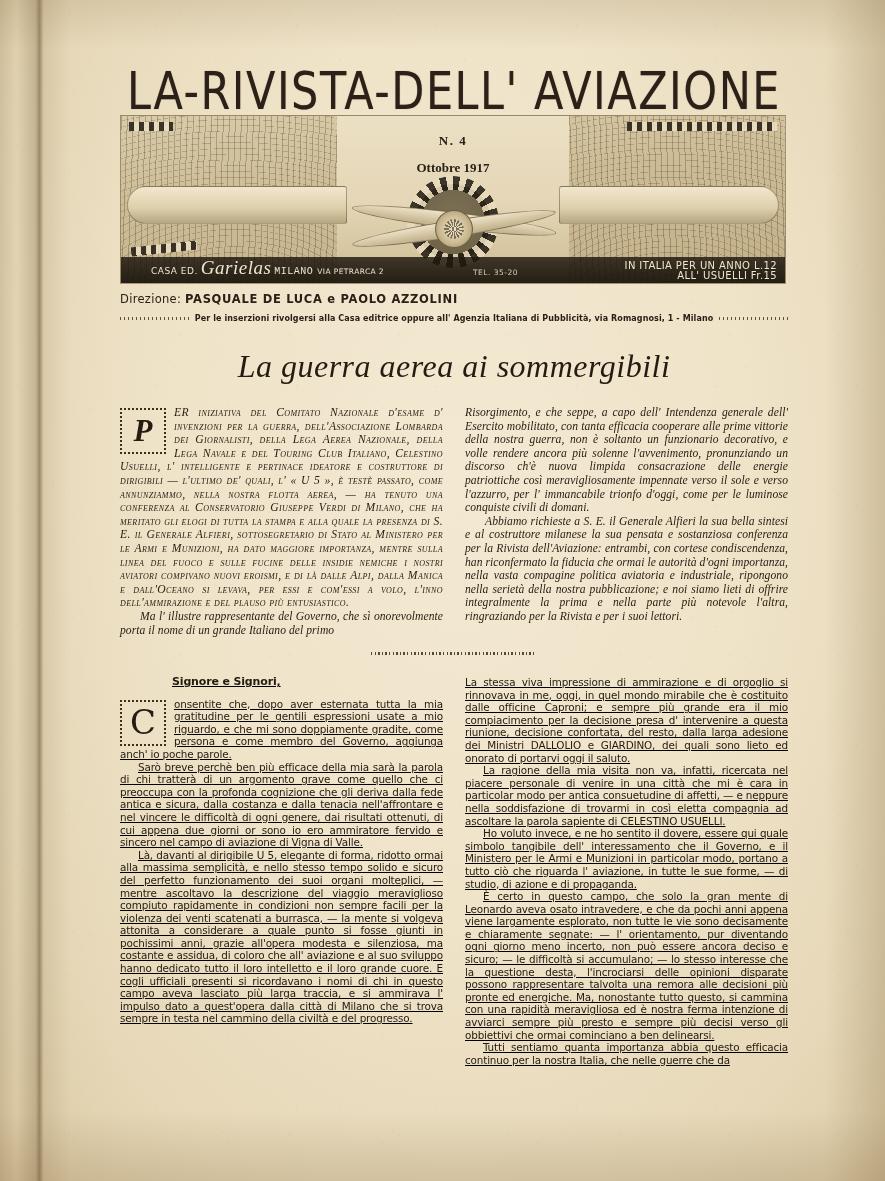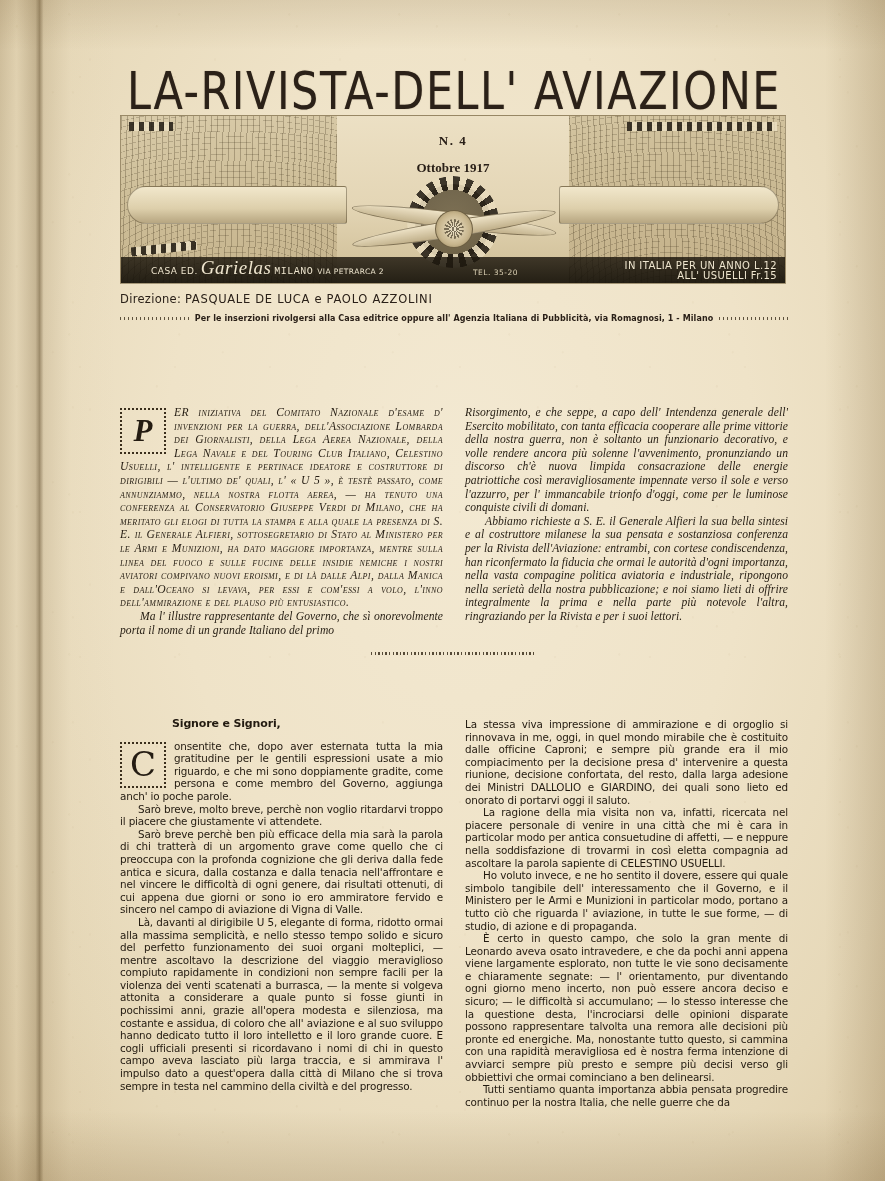--- a/index.html
+++ b/index.html
@@ -119,21 +119,21 @@
   .imprint .addr{font-family:"DejaVu Sans",sans-serif;font-size:7.5px;letter-spacing:.4px;}
   .tel{position:absolute;left:352px;bottom:6px;color:#ddd2b6;
     font-family:"DejaVu Sans",sans-serif;font-size:7.5px;letter-spacing:.5px;}
   .subs{position:absolute;right:8px;bottom:2px;text-align:right;color:#efe6cf;
     font-family:"DejaVu Sans",sans-serif;font-size:10px;line-height:10px;letter-spacing:.4px;}
 
   
   .direction{position:absolute;left:4px;top:292px;width:668px;
     font-family:"DejaVu Sans",sans-serif;font-size:11.5px;color:#2a2018;letter-spacing:.2px;}
   .direction .lbl{letter-spacing:.3px;}
-  .direction .names{font-weight:400;letter-spacing:.7px;}
+  .direction .names{font-weight:700;letter-spacing:.7px;}
   .rule-dots{position:absolute;left:4px;top:314px;width:668px;height:9px;
     display:flex;align-items:center;gap:6px;}
   .dots{flex:1;height:3px;
     background:repeating-linear-gradient(90deg,#3a2e1c 0 1.5px, transparent 1.5px 4px);
     opacity:.8;}
   .ads{font-family:"DejaVu Sans",sans-serif;font-size:8px;font-weight:bold;
     color:#2a2018;white-space:nowrap;letter-spacing:.1px;}
 
   
   .art-title{position:absolute;width:668px;left:4px;text-align:center;
@@ -141,21 +141,21 @@
     font-size:32px;letter-spacing:.5px;}
   .art-title.t1{top:348px;}
   .art-title.t2{top:670px;}
   .sep{position:absolute;left:255px;width:166px;height:3px;
     background:repeating-linear-gradient(90deg,#3a2e1c 0 1.5px, transparent 1.5px 3.6px);
     opacity:.85;}
   .sep.s1{top:652px;}
 
   .cols{position:absolute;left:4px;width:668px;display:flex;gap:22px;}
   .cols.c1{top:406px;}
-  .cols.c2{top:718px;}
+  .cols.c2{top:676px;text-decoration:underline;}
   .col{width:323px;}
 
   p{margin:0;text-align:justify;}
   .italic-body{font-family:"Liberation Serif",serif;font-style:italic;
     font-size:11.6px;line-height:13.6px;color:#241c12;letter-spacing:.05px;}
   .italic-body p+p{text-indent:20px;}
   .roman-body{font-family:"DejaVu Sans",sans-serif;
     font-size:10.4px;line-height:12.6px;color:#221a10;letter-spacing:-.15px;}
   .roman-body p+p{text-indent:18px;}
   .salute{font-family:"DejaVu Sans",sans-serif;font-size:11px;font-weight:bold;
@@ -224,47 +224,47 @@
     <div class="direction">
       <span class="lbl">Direzione:</span>
       <span class="names">PASQUALE DE LUCA e PAOLO AZZOLINI</span>
     </div>
     <div class="rule-dots">
       <span class="dots"></span>
       <span class="ads">Per le inserzioni rivolgersi alla Casa editrice oppure all' Agenzia Italiana di Pubblicità, via Romagnosi, 1 - Milano</span>
       <span class="dots"></span>
     </div>
 
+    <div class="art-title t1">La guerra aerea ai sommergibili</div>
     <div class="cols c1">
       <div class="col italic-body">
         <p><span class="dropcap serif">P</span><span class="smallcaps">ER iniziativa del Comitato Nazionale d'esame d' invenzioni per la guerra, dell'Associazione Lombarda dei Giornalisti, della Lega Aerea Nazionale, della Lega Navale e del Touring Club Italiano, Celestino Usuelli, l' intelligente e pertinace ideatore e costruttore di dirigibili — l'ultimo de' quali, l' « U 5 », è testè passato, come annunziammo, nella nostra flotta aerea, — ha tenuto una conferenza al Conservatorio Giuseppe Verdi di Milano, che ha meritato gli elogi di tutta la stampa e alla quale la presenza di S. E. il Generale Alfieri, sottosegretario di Stato al Ministero per le Armi e Munizioni, ha dato maggiore importanza, mentre sulla linea del fuoco e sulle fucine delle insidie nemiche i nostri aviatori compivano nuovi eroismi, e di là dalle Alpi, dalla Manica e dall'Oceano si levava, per essi e com'essi a volo, l'inno dell'ammirazione e del plauso più entusiastico.</span></p>
         <p>Ma l' illustre rappresentante del Governo, che sì onorevolmente porta il nome di un grande Italiano del primo</p>
       </div>
       <div class="col italic-body">
         <p>Risorgimento, e che seppe, a capo dell' Intendenza generale dell' Esercito mobilitato, con tanta efficacia cooperare alle prime vittorie della nostra guerra, non è soltanto un funzionario decorativo, e volle rendere ancora più solenne l'avvenimento, pronunziando un discorso ch'è nuova limpida consacrazione delle energie patriottiche così meravigliosamente impennate verso il sole e verso l'azzurro, per l' immancabile trionfo d'oggi, come per le luminose conquiste civili di domani.</p>
         <p>Abbiamo richieste a S. E. il Generale Alfieri la sua bella sintesi e al costruttore milanese la sua pensata e sostanziosa conferenza per la Rivista dell'Aviazione: entrambi, con cortese condiscendenza, han riconfermato la fiducia che ormai le autorità d'ogni importanza, nella vasta compagine politica aviatoria e industriale, ripongono nella serietà della nostra pubblicazione; e noi siamo lieti di offrire integralmente la prima e nella parte più notevole l'altra, ringraziando per la Rivista e per i suoi lettori.</p>
       </div>
     </div>
 
     <div class="sep s1"></div>
 
     <div class="cols c2">
       <div class="col roman-body">
         <div class="salute">Signore e Signori,</div>
         <p><span class="dropcap sans">C</span><span>onsentite che, dopo aver esternata tutta la mia gratitudine per le gentili espressioni usate a mio riguardo, e che mi sono doppiamente gradite, come persona e come membro del Governo, aggiunga anch' io poche parole.</span></p>
-        <p>Sarò breve, molto breve, perchè non voglio ritardarvi troppo il piacere che giustamente vi attendete.</p>
         <p>Sarò breve perchè ben più efficace della mia sarà la parola di chi tratterà di un argomento grave come quello che ci preoccupa con la profonda cognizione che gli deriva dalla fede antica e sicura, dalla costanza e dalla tenacia nell'affrontare e nel vincere le difficoltà di ogni genere, dai risultati ottenuti, di cui appena due giorni or sono io ero ammiratore fervido e sincero nel campo di aviazione di Vigna di Valle.</p>
         <p>Là, davanti al dirigibile U 5, elegante di forma, ridotto ormai alla massima semplicità, e nello stesso tempo solido e sicuro del perfetto funzionamento dei suoi organi molteplici, — mentre ascoltavo la descrizione del viaggio meraviglioso compiuto rapidamente in condizioni non sempre facili per la violenza dei venti scatenati a burrasca, — la mente si volgeva attonita a considerare a quale punto si fosse giunti in pochissimi anni, grazie all'opera modesta e silenziosa, ma costante e assidua, di coloro che all' aviazione e al suo sviluppo hanno dedicato tutto il loro intelletto e il loro grande cuore. E cogli ufficiali presenti si ricordavano i nomi di chi in questo campo aveva lasciato più larga traccia, e si ammirava l' impulso dato a quest'opera dalla città di Milano che si trova sempre in testa nel cammino della civiltà e del progresso.</p>
       </div>
       <div class="col roman-body">
         <p>La stessa viva impressione di ammirazione e di orgoglio si rinnovava in me, oggi, in quel mondo mirabile che è costituito dalle officine Caproni; e sempre più grande era il mio compiacimento per la decisione presa d' intervenire a questa riunione, decisione confortata, del resto, dalla larga adesione dei Ministri DALLOLIO e GIARDINO, dei quali sono lieto ed onorato di portarvi oggi il saluto.</p>
         <p>La ragione della mia visita non va, infatti, ricercata nel piacere personale di venire in una città che mi è cara in particolar modo per antica consuetudine di affetti, — e neppure nella soddisfazione di trovarmi in così eletta compagnia ad ascoltare la parola sapiente di CELESTINO USUELLI.</p>
         <p>Ho voluto invece, e ne ho sentito il dovere, essere qui quale simbolo tangibile dell' interessamento che il Governo, e il Ministero per le Armi e Munizioni in particolar modo, portano a tutto ciò che riguarda l' aviazione, in tutte le sue forme, — di studio, di azione e di propaganda.</p>
         <p>È certo in questo campo, che solo la gran mente di Leonardo aveva osato intravedere, e che da pochi anni appena viene largamente esplorato, non tutte le vie sono decisamente e chiaramente segnate: — l' orientamento, pur diventando ogni giorno meno incerto, non può essere ancora deciso e sicuro; — le difficoltà si accumulano; — lo stesso interesse che la questione desta, l'incrociarsi delle opinioni disparate possono rappresentare talvolta una remora alle decisioni più pronte ed energiche. Ma, nonostante tutto questo, si cammina con una rapidità meravigliosa ed è nostra ferma intenzione di avviarci sempre più presto e sempre più decisi verso gli obbiettivi che ormai cominciano a ben delinearsi.</p>
-        <p>Tutti sentiamo quanta importanza abbia pensata progredire continuo per la nostra Italia, che nelle guerre che da</p>
+        <p>Tutti sentiamo quanta importanza abbia questo efficacia continuo per la nostra Italia, che nelle guerre che da</p>
       </div>
     </div>
 
   </div>
 
   <div id="gutter"></div>
   <div id="edge-r"></div>
   <div id="edge-b"></div>
   <div id="edge-t"></div>
 </div>

